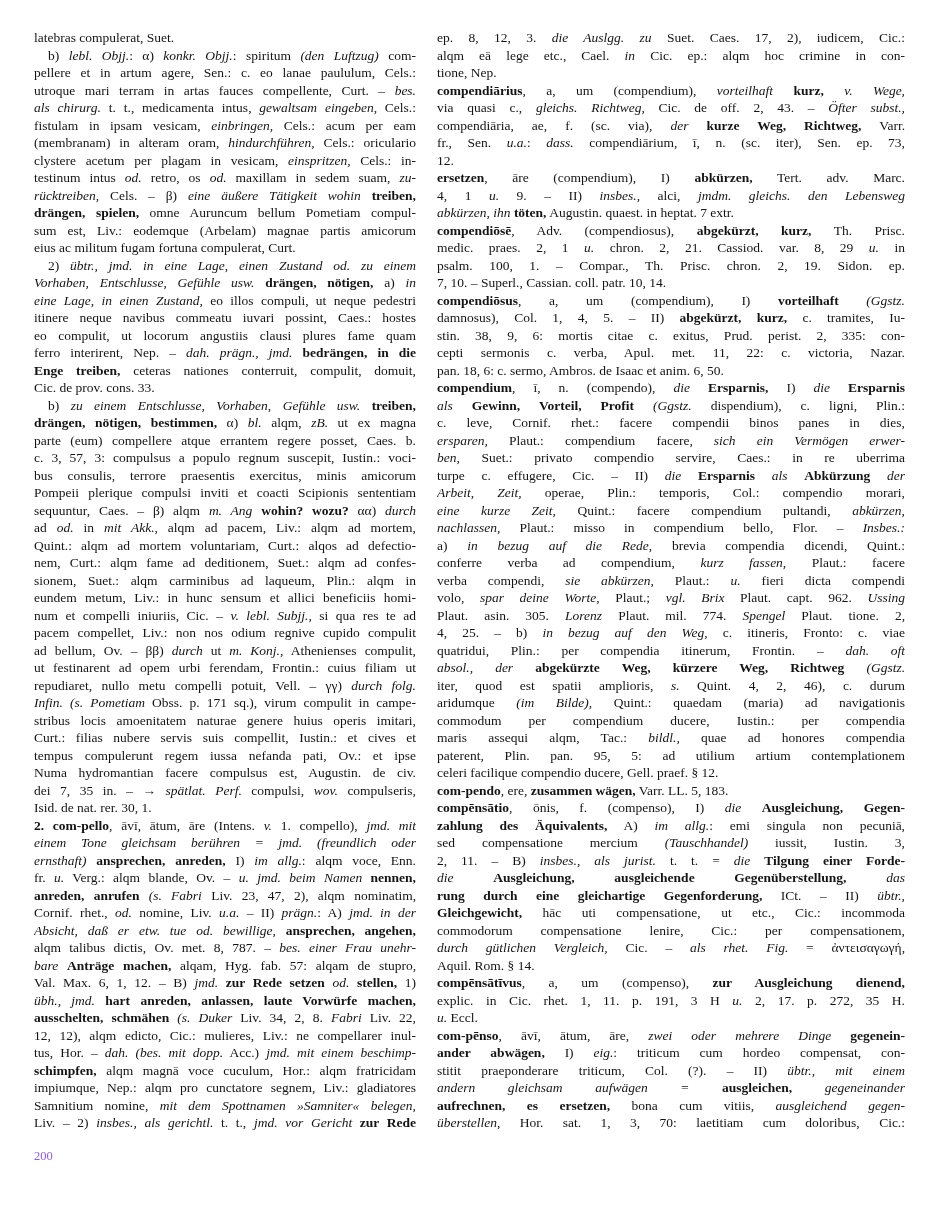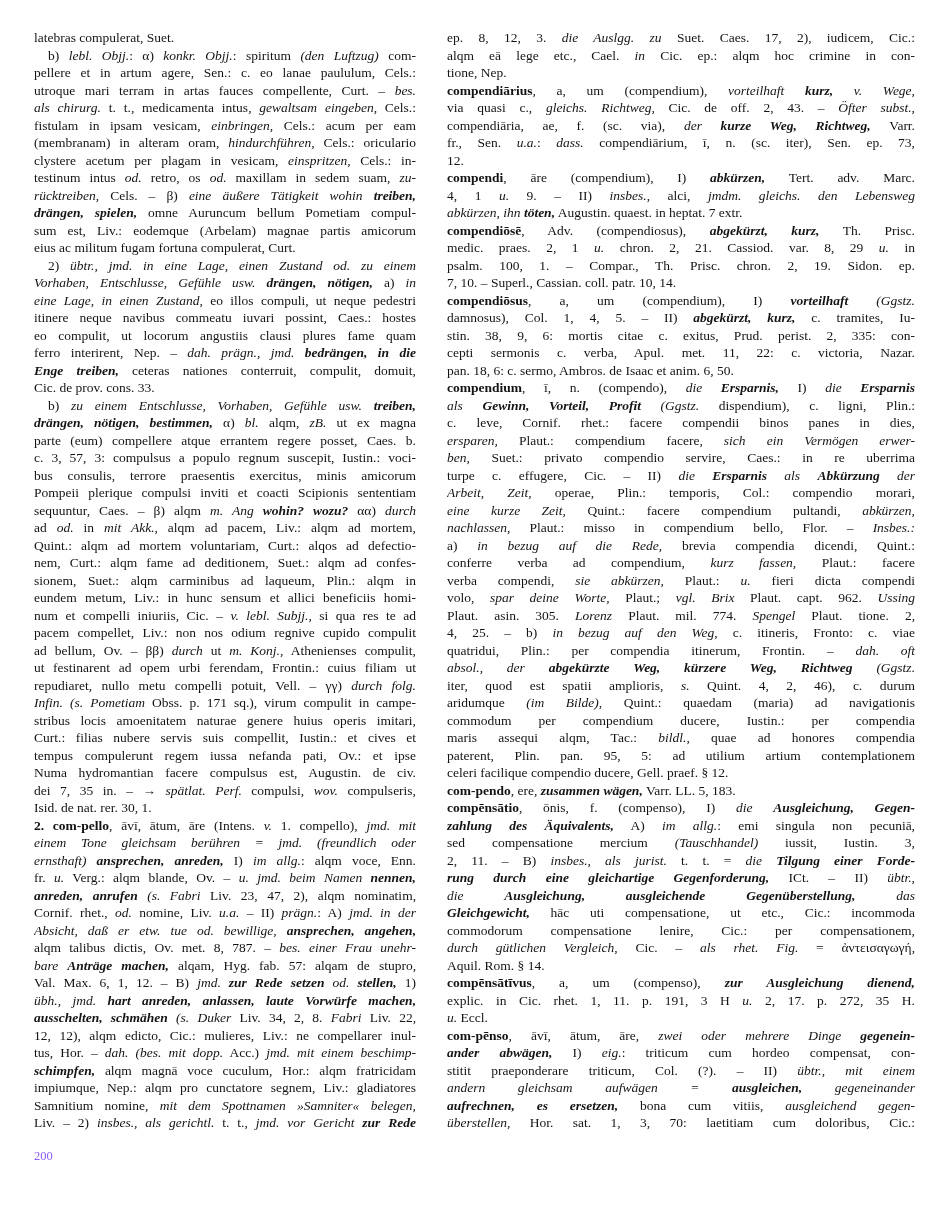--- a/index.html
+++ b/index.html
@@ -1,37 +1,37 @@
 <!DOCTYPE html>
 <html><head>
 <meta charset="utf-8">
 <style>
   html,body{margin:0;padding:0;}
   body{width:935px;height:1210px;background:#ffffff;overflow:hidden;}
   .page{padding:29px 0 0 34px;position:relative;}
   .cols{display:flex;}
   .col{color:#141414;}
-  .col-left{width:382px;margin-right:31px;}
+  .col-left{width:382px;margin-right:21px;}
   .col-right{width:468px;}
   .line{
     font-family:"Liberation Serif","DejaVu Serif",serif;
     font-size:13.5px;
     line-height:17.5px;
     height:17.5px;
     overflow:hidden;
     text-align:justify;
     text-align-last:justify;
     white-space:normal;
   }
   .line.end{text-align-last:left;}
   .line.ind{text-indent:14px;}
   .seg-r{font-style:normal;font-weight:normal;}
   .seg-i{font-style:italic;}
   .seg-b{font-weight:bold;}
-  .seg-bi{font-weight:bold;font-style:italic;}
+  .seg-bi{font-weight:bold;}
   .pagenum{
     font-family:"Liberation Serif","DejaVu Serif",serif;
     font-size:12.5px;
     color:#8b5cf6;
     margin-top:17px;
   }
 </style>
 </head>
 <body>
 
@@ -104,21 +104,21 @@
       </div>
     <div class="col col-right">
         <div class="line"><span class="seg-r">ep. 8, 12, 3. </span><span class="seg-i">die Auslgg. zu</span><span class="seg-r"> Suet. Caes. 17, 2), iudicem, Cic.:</span></div>
         <div class="line"><span class="seg-r">alqm eā lege etc., Cael. </span><span class="seg-i">in</span><span class="seg-r"> Cic. ep.: alqm hoc crimine in con-</span></div>
         <div class="line end"><span class="seg-r">tione, Nep.</span></div>
         <div class="line"><span class="seg-b">compendiārius</span><span class="seg-r">, a, um (compendium), </span><span class="seg-i">vorteilhaft </span><span class="seg-bi">kurz,</span><span class="seg-r"> </span><span class="seg-i">v. Wege,</span></div>
         <div class="line"><span class="seg-r">via quasi c., </span><span class="seg-i">gleichs. Richtweg,</span><span class="seg-r"> Cic. de off. 2, 43. – </span><span class="seg-i">Öfter subst.,</span></div>
         <div class="line"><span class="seg-r">compendiāria, ae, f. (sc. via), </span><span class="seg-i">der </span><span class="seg-bi">kurze Weg, Richtweg,</span><span class="seg-r"> Varr.</span></div>
         <div class="line"><span class="seg-r">fr., Sen. </span><span class="seg-i">u.a.</span><span class="seg-r">: </span><span class="seg-i">dass.</span><span class="seg-r"> compendiārium, ī, n. (sc. iter), Sen. ep. 73,</span></div>
         <div class="line end"><span class="seg-r">12.</span></div>
-        <div class="line"><span class="seg-b">compendi</span><span class="seg-r">, āre (compendium), I) </span><span class="seg-bi">abkürzen,</span><span class="seg-r"> Tert. adv. Marc.</span></div>
+        <div class="line"><span class="seg-b">ersetzen</span><span class="seg-r">, āre (compendium), I) </span><span class="seg-bi">abkürzen,</span><span class="seg-r"> Tert. adv. Marc.</span></div>
         <div class="line"><span class="seg-r">4, 1 </span><span class="seg-i">u.</span><span class="seg-r"> 9. – II) </span><span class="seg-i">insbes.,</span><span class="seg-r"> alci, </span><span class="seg-i">jmdm. gleichs. den Lebensweg</span></div>
         <div class="line end"><span class="seg-i">abkürzen, ihn </span><span class="seg-bi">töten,</span><span class="seg-r"> Augustin. quaest. in heptat. 7 extr.</span></div>
         <div class="line"><span class="seg-b">compendiōsē</span><span class="seg-r">, Adv. (compendiosus), </span><span class="seg-bi">abgekürzt, kurz,</span><span class="seg-r"> Th. Prisc.</span></div>
         <div class="line"><span class="seg-r">medic. praes. 2, 1 </span><span class="seg-i">u.</span><span class="seg-r"> chron. 2, 21. Cassiod. var. 8, 29 </span><span class="seg-i">u.</span><span class="seg-r"> in</span></div>
         <div class="line"><span class="seg-r">psalm. 100, 1. – Compar., Th. Prisc. chron. 2, 19. Sidon. ep.</span></div>
         <div class="line end"><span class="seg-r">7, 10. – Superl., Cassian. coll. patr. 10, 14.</span></div>
         <div class="line"><span class="seg-b">compendiōsus</span><span class="seg-r">, a, um (compendium), I) </span><span class="seg-bi">vorteilhaft</span><span class="seg-r"> </span><span class="seg-i">(Ggstz.</span></div>
         <div class="line"><span class="seg-r">damnosus), Col. 1, 4, 5. – II) </span><span class="seg-bi">abgekürzt, kurz,</span><span class="seg-r"> c. tramites, Iu-</span></div>
         <div class="line"><span class="seg-r">stin. 38, 9, 6: mortis citae c. exitus, Prud. perist. 2, 335: con-</span></div>
         <div class="line"><span class="seg-r">cepti sermonis c. verba, Apul. met. 11, 22: c. victoria, Nazar.</span></div>
@@ -144,22 +144,22 @@
         <div class="line"><span class="seg-r">aridumque </span><span class="seg-i">(im Bilde),</span><span class="seg-r"> Quint.: quaedam (maria) ad navigationis</span></div>
         <div class="line"><span class="seg-r">commodum per compendium ducere, Iustin.: per compendia</span></div>
         <div class="line"><span class="seg-r">maris assequi alqm, Tac.: </span><span class="seg-i">bildl.,</span><span class="seg-r"> quae ad honores compendia</span></div>
         <div class="line"><span class="seg-r">paterent, Plin. pan. 95, 5: ad utilium artium contemplationem</span></div>
         <div class="line end"><span class="seg-r">celeri facilique compendio ducere, Gell. praef. § 12.</span></div>
         <div class="line end"><span class="seg-b">com-pendo</span><span class="seg-r">, ere, </span><span class="seg-bi">zusammen wägen,</span><span class="seg-r"> Varr. LL. 5, 183.</span></div>
         <div class="line"><span class="seg-b">compēnsātio</span><span class="seg-r">, ōnis, f. (compenso), I) </span><span class="seg-i">die </span><span class="seg-bi">Ausgleichung, Gegen-</span></div>
         <div class="line"><span class="seg-bi">zahlung des Äquivalents,</span><span class="seg-r"> A) </span><span class="seg-i">im allg.</span><span class="seg-r">: emi singula non pecuniā,</span></div>
         <div class="line"><span class="seg-r">sed compensatione mercium </span><span class="seg-i">(Tauschhandel)</span><span class="seg-r"> iussit, Iustin. 3,</span></div>
         <div class="line"><span class="seg-r">2, 11. – B) </span><span class="seg-i">insbes., als jurist.</span><span class="seg-r"> t. t. = </span><span class="seg-i">die </span><span class="seg-bi">Tilgung einer Forde-</span></div>
+        <div class="line"><span class="seg-i">die </span><span class="seg-bi">Ausgleichung, ausgleichende Gegenüberstellung,</span><span class="seg-r"> </span><span class="seg-i">das</span></div>
         <div class="line"><span class="seg-bi">rung durch eine gleichartige Gegenforderung,</span><span class="seg-r"> ICt. – II) </span><span class="seg-i">übtr.,</span></div>
-        <div class="line"><span class="seg-i">die </span><span class="seg-bi">Ausgleichung, ausgleichende Gegenüberstellung,</span><span class="seg-r"> </span><span class="seg-i">das</span></div>
         <div class="line"><span class="seg-bi">Gleichgewicht,</span><span class="seg-r"> hāc uti compensatione, ut etc., Cic.: incommoda</span></div>
         <div class="line"><span class="seg-r">commodorum compensatione lenire, Cic.: per compensationem,</span></div>
         <div class="line"><span class="seg-i">durch gütlichen Vergleich,</span><span class="seg-r"> Cic. – </span><span class="seg-i">als rhet. Fig.</span><span class="seg-r"> = ἀντεισαγωγή,</span></div>
         <div class="line end"><span class="seg-r">Aquil. Rom. § 14.</span></div>
         <div class="line"><span class="seg-b">compēnsātīvus</span><span class="seg-r">, a, um (compenso), </span><span class="seg-bi">zur Ausgleichung dienend,</span></div>
         <div class="line"><span class="seg-r">explic. in Cic. rhet. 1, 11. p. 191, 3 H </span><span class="seg-i">u.</span><span class="seg-r"> 2, 17. p. 272, 35 H.</span></div>
         <div class="line end"><span class="seg-i">u.</span><span class="seg-r"> Eccl.</span></div>
         <div class="line"><span class="seg-b">com-pēnso</span><span class="seg-r">, āvī, ātum, āre, </span><span class="seg-i">zwei oder mehrere Dinge </span><span class="seg-bi">gegenein-</span></div>
         <div class="line"><span class="seg-bi">ander abwägen,</span><span class="seg-r"> I) </span><span class="seg-i">eig.</span><span class="seg-r">: triticum cum hordeo compensat, con-</span></div>
         <div class="line"><span class="seg-r">stitit praeponderare triticum, Col. (?). – II) </span><span class="seg-i">übtr., mit einem</span></div>

